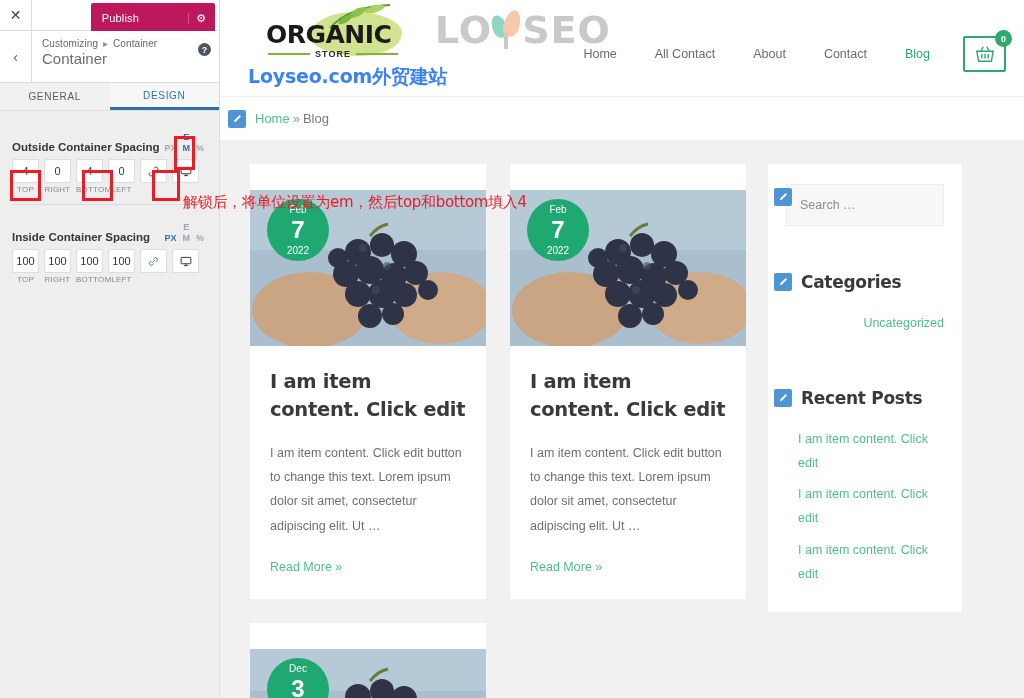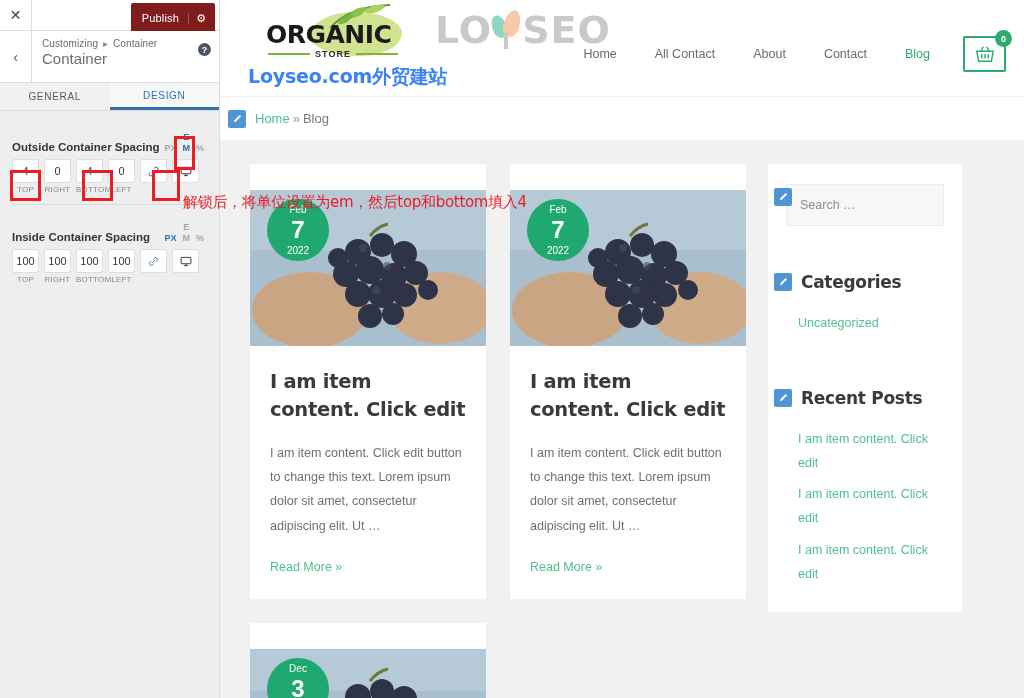--- a/index.html
+++ b/index.html
@@ -26,23 +26,23 @@
     position: relative;
   }
   .cz-close {
     width: 32px; height: 31px;
     display: flex; align-items: center; justify-content: center;
     font-size: 14px; color: #3c434a; cursor: pointer;
     border-right: 1px solid #ddd;
   }
   .cz-publish {
     position: absolute; right: 4px; top: 3px;
-    height: 30px; background: #7f1d1d;
+    height: 30px; background: #be185d;
     display: flex; align-items: center;
-    border-radius: 2px; cursor: pointer;
+    border-radius: 2px; cursor: pointer; gap: 40px;
   }
   .cz-publish .lbl {
     color: #fff; font-size: 11px; padding: 0 9px 0 11px;
     letter-spacing: .2px;
   }
   .cz-publish .gear {
     color: #fff; font-size: 11px; padding-right: 9px;
     border-left: 1px solid rgba(255,255,255,.25); padding-left: 7px;
     line-height: 1;
   }
@@ -633,21 +633,21 @@
 
       <div class="widget" style="padding:26px 18px 26px 0;">
         <div class="widget-head" style="padding-left:6px;">
           <span class="edit-pencil">
             <svg width="10" height="10" viewBox="0 0 16 16" fill="#ffffff">
                 <path d="M12.2 1.6l2.2 2.2-8.4 8.4-2.9.7.7-2.9 8.4-8.4z"></path>
               </svg>
           </span>
           <span class="widget-title">Categories</span>
         </div>
-        <a href="#" class="widget-link" style="padding-left:30px;">Uncategorized</a>
+        <a href="#" class="widget-link" style="padding-left:30px;text-align:right;">Uncategorized</a>
       </div>
 
       <div class="widget" style="padding:22px 18px 22px 0;">
         <div class="widget-head" style="padding-left:6px;">
           <span class="edit-pencil">
             <svg width="10" height="10" viewBox="0 0 16 16" fill="#ffffff">
                 <path d="M12.2 1.6l2.2 2.2-8.4 8.4-2.9.7.7-2.9 8.4-8.4z"></path>
               </svg>
           </span>
           <span class="widget-title">Recent Posts</span>

